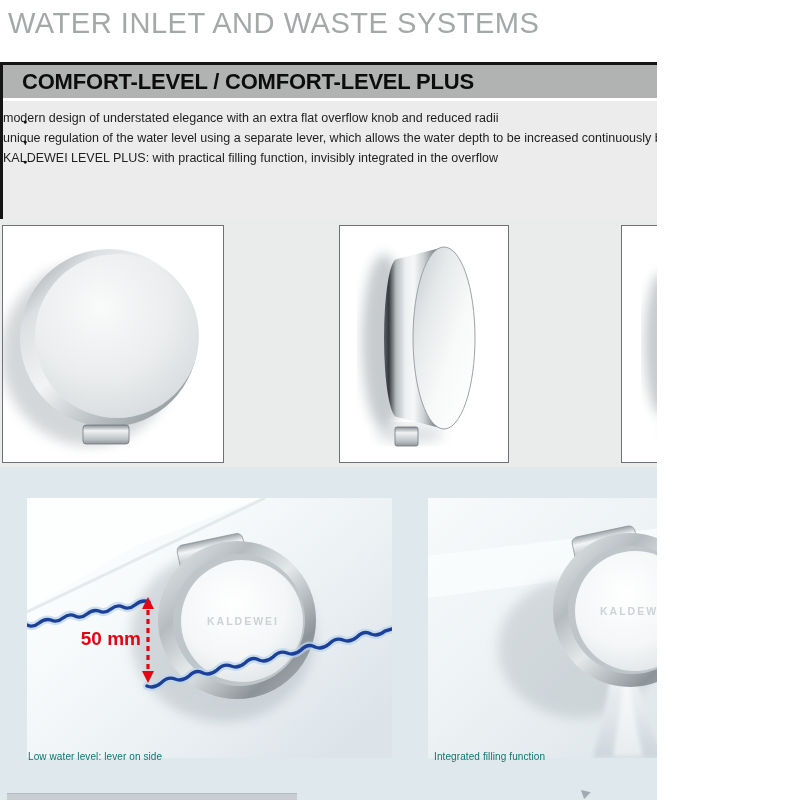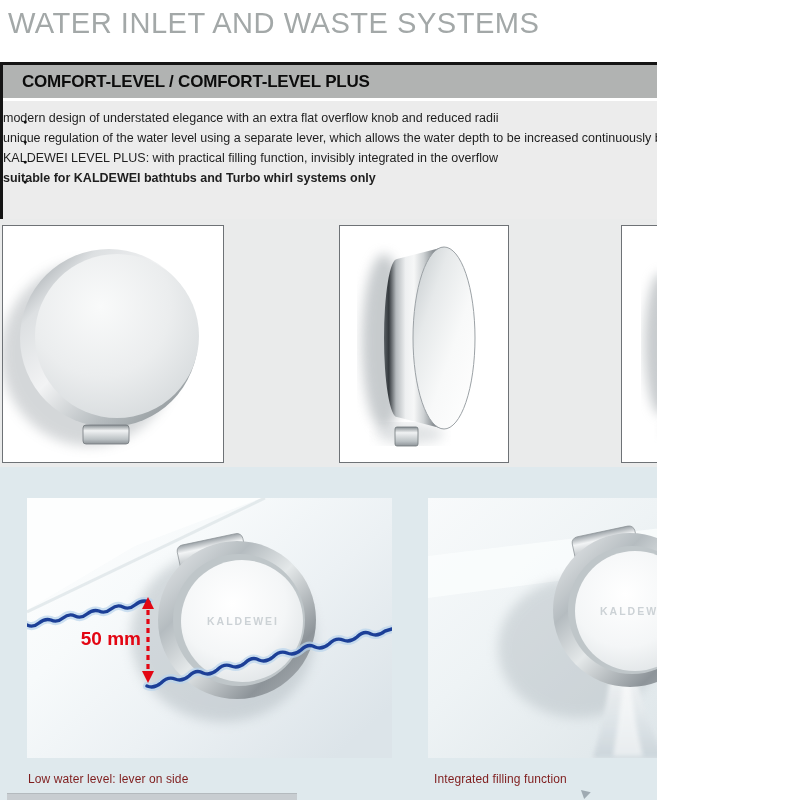--- a/index.html
+++ b/index.html
@@ -7,21 +7,21 @@
         font-family:"Liberation Sans",sans-serif;}
 
   
   .page-title{position:absolute;left:8px;top:6px;font-size:30px;font-weight:400;
               color:#a3a8a8;letter-spacing:.5px;transform:scaleX(.97);transform-origin:left;}
 
   
   .section{position:absolute;left:0;top:62px;width:800px;height:157px;box-sizing:border-box;
            border-top:3px solid #141414;border-left:3px solid #141414;background:#ffffff;}
   .section-header{height:33px;background:#b1b3b2;line-height:33px;padding-left:19px;
-                  font-size:17px;font-weight:bold;color:#0c0c0c;letter-spacing:-.2px;
+                  font-size:22px;font-weight:bold;color:#0c0c0c;letter-spacing:-.2px;
                   white-space:nowrap;overflow:hidden;}
   .gap{height:3px;background:#ffffff;}
   .bullet-panel{height:118px;background:#ececec;overflow:hidden;}
   ul.bullets{list-style:none;margin:0;padding:11px 0 0 0;}
   ul.bullets li{position:relative;margin-bottom:7px;font-size:12.5px;
                 line-height:13px;color:#1e1e1e;white-space:nowrap;}
   ul.bullets li::before{content:"●";position:absolute;left:20px;top:3px;font-size:7px;color:#111;}
   ul.bullets li.bold{font-weight:bold;}
 
   
@@ -32,21 +32,21 @@
   .box2{left:339px;width:170px;}
   .box3{left:621px;width:174px;}
   .product-box svg{display:block;width:100%;height:100%;}
 
   
   .blue-section{position:absolute;left:0;top:467px;width:800px;height:333px;background:#dfe9ed;}
   .photo{position:absolute;top:31px;width:365px;height:260px;overflow:hidden;}
   .photo1{left:27px;}
   .photo2{left:428px;}
   .photo svg{display:block;width:100%;height:100%;}
-  .caption{position:absolute;top:305px;font-size:12px;color:#7f1d1d;letter-spacing:.1px;white-space:nowrap;}
+  .caption{position:absolute;top:284px;font-size:10px;color:#0f766e;letter-spacing:.1px;white-space:nowrap;}
   .caption-left{left:28px;}
   .caption-right{left:434px;text-align:right;}
   .cursor{position:absolute;left:580px;top:324px;width:0;height:0;opacity:.65;
           border-left:5px solid transparent;border-right:5px solid transparent;
           border-top:8px solid #7d8992;transform:rotate(12deg);}
   .bottom-strip{position:absolute;left:7px;top:326px;width:290px;height:7px;background:#c8cdd1;
                 border-top:1px solid #b4babe;}
 </style>
 </head>
 <body>
@@ -58,21 +58,20 @@
   <div class="section">
     <div class="section-header">
       <span>COMFORT-LEVEL / COMFORT-LEVEL PLUS</span>
     </div>
     <div class="gap"></div>
     <div class="bullet-panel">
       <ul class="bullets">
         <li><span>modern design of understated elegance with an extra flat overflow knob and reduced radii</span></li>
         <li><span>unique regulation of the water level using a separate lever, which allows the water depth to be increased continuously by up to 50 mm for even more comfortable bathing</span></li>
         <li><span>KALDEWEI LEVEL PLUS: with practical filling function, invisibly integrated in the overflow</span></li>
-        <li class="bold"><span>suitable for KALDEWEI bathtubs and Turbo whirl systems only</span></li>
       </ul>
     </div>
   </div>
 
   <div class="gray-band"></div>
 
   <div class="product-box box1" aria-label="overflow knob front view">
     <svg viewBox="0 0 220 236">
       <defs>
         <linearGradient id="b1ring" x1="0" y1="0" x2="1" y2="1">

